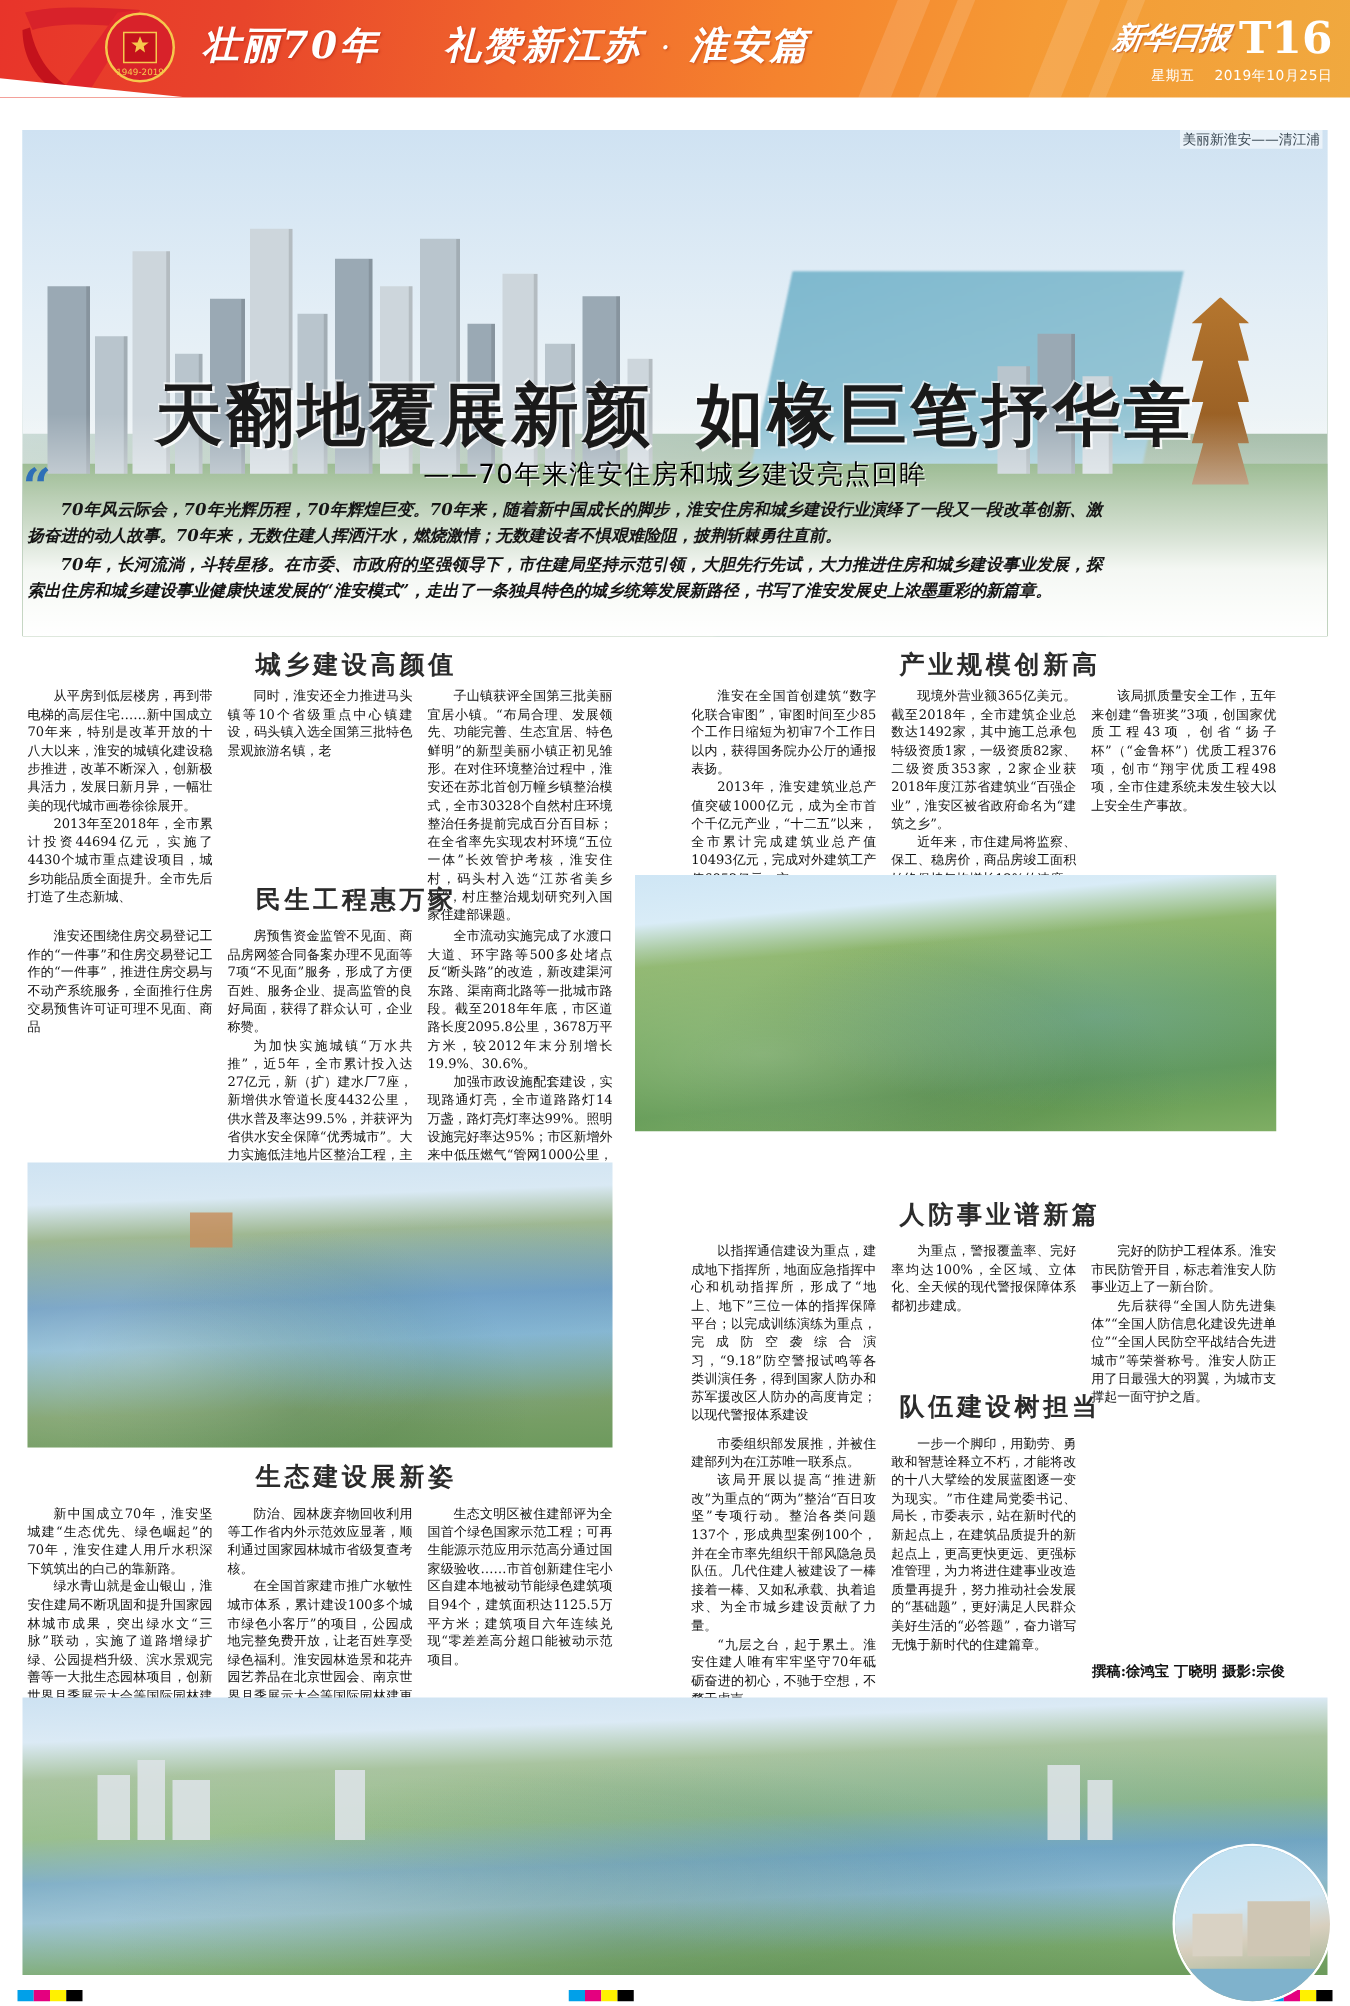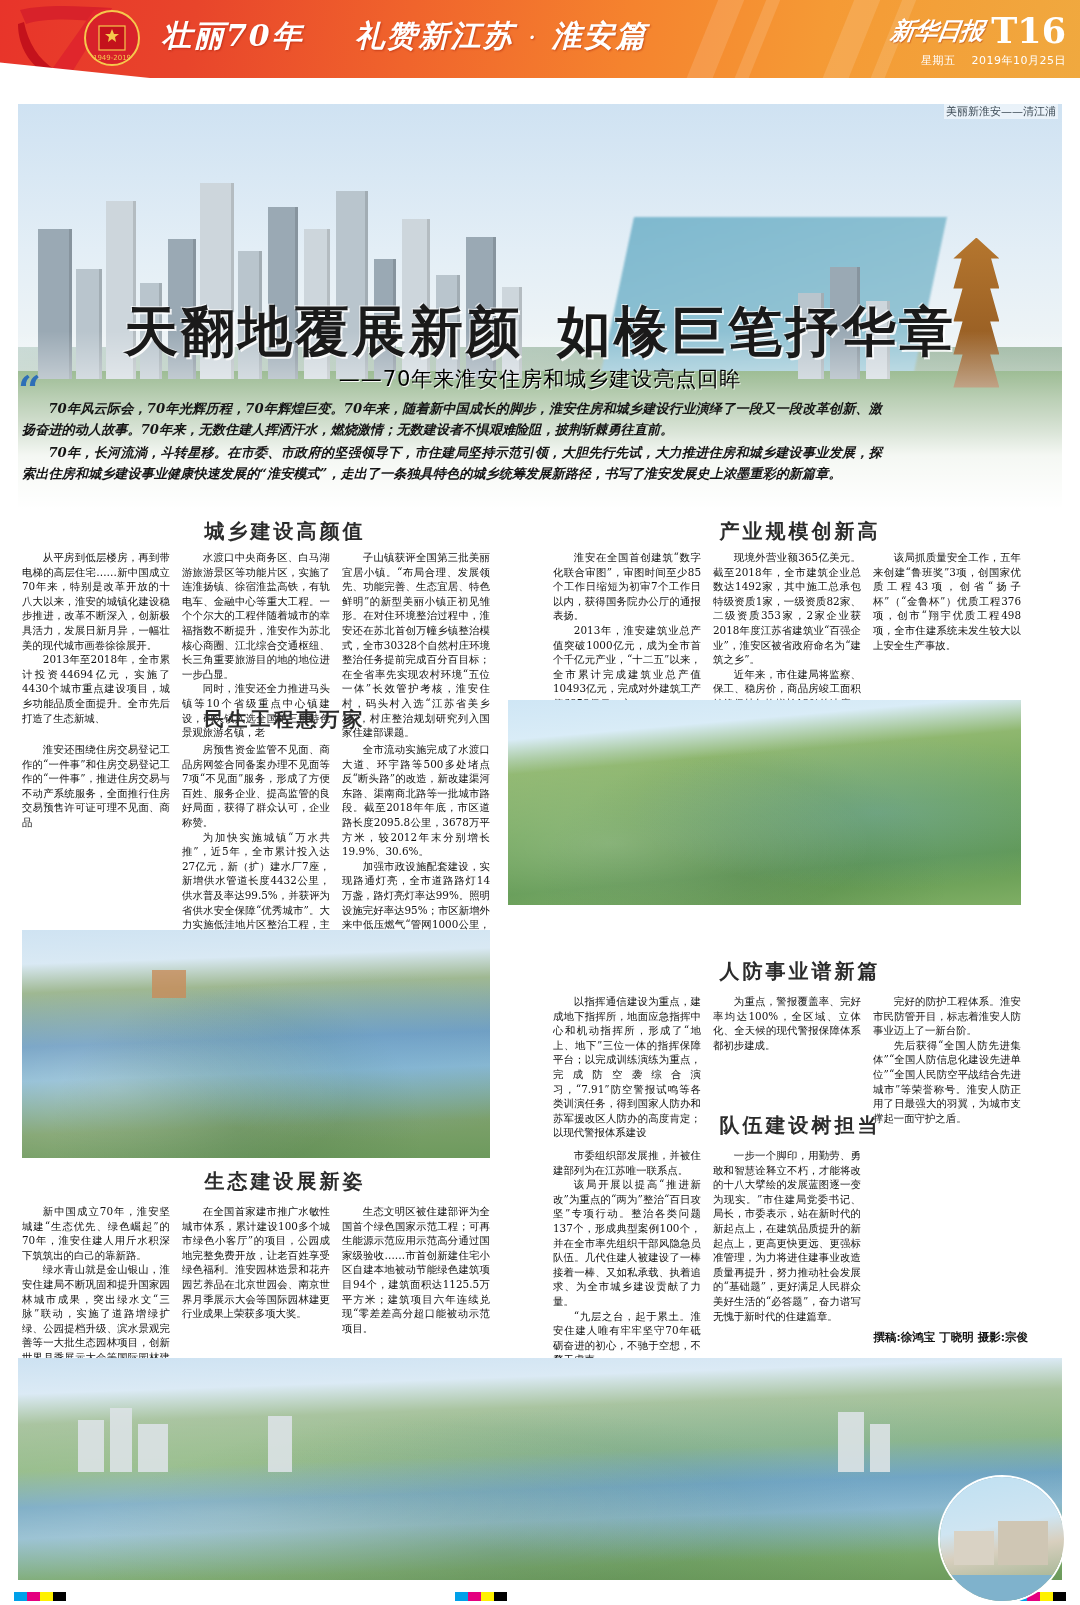--- a/index.html
+++ b/index.html
@@ -260,21 +260,20 @@
 </div>
 
 <div class="sechead" style="left:140px; top:518px; width:290px;">城乡建设高颜值</div>
 <div class="sechead" style="left:655px; top:518px; width:290px;">产业规模创新高</div>
 
 <div class="col" style="left:22px;  top:550px; width:148px;">
     <p>从平房到低层楼房，再到带电梯的高层住宅……新中国成立70年来，特别是改革开放的十八大以来，淮安的城镇化建设稳步推进，改革不断深入，创新极具活力，发展日新月异，一幅壮美的现代城市画卷徐徐展开。</p>
     <p>2013年至2018年，全市累计投资44694亿元，实施了4430个城市重点建设项目，城乡功能品质全面提升。全市先后打造了生态新城、</p>
   </div>
 <div class="col" style="left:182px; top:550px; width:148px;">
-    <p>水渡口中央商务区、白马湖游旅游景区等功能片区，实施了连淮扬镇、徐宿淮盐高铁，有轨电车、金融中心等重大工程。一个个尔大的工程伴随着城市的幸福指数不断提升，淮安作为苏北核心商圈、江北综合交通枢纽、长三角重要旅游目的地的地位进一步凸显。</p>
     <p>同时，淮安还全力推进马头镇等10个省级重点中心镇建设，码头镇入选全国第三批特色景观旅游名镇，老</p>
   </div>
 <div class="col" style="left:342px; top:550px; width:148px;">
     <p>子山镇获评全国第三批美丽宜居小镇。“布局合理、发展领先、功能完善、生态宜居、特色鲜明”的新型美丽小镇正初见雏形。在对住环境整治过程中，淮安还在苏北首创万幢乡镇整治模式，全市30328个自然村庄环境整治任务提前完成百分百目标；在全省率先实现农村环境“五位一体”长效管护考核，淮安住村，码头村入选“江苏省美乡村”，村庄整治规划研究列入国家住建部课题。</p>
   </div>
 <div class="col" style="left:553px; top:550px; width:148px;">
     <p>淮安在全国首创建筑“数字化联合审图”，审图时间至少85个工作日缩短为初审7个工作日以内，获得国务院办公厅的通报表扬。</p>
     <p>2013年，淮安建筑业总产值突破1000亿元，成为全市首个千亿元产业，“十二五”以来，全市累计完成建筑业总产值10493亿元，完成对外建筑工产值6852亿元，实</p>
   </div>
 <div class="col" style="left:713px; top:550px; width:148px;">
@@ -298,21 +297,21 @@
     <p>加强市政设施配套建设，实现路通灯亮，全市道路路灯14万盏，路灯亮灯率达99%。照明设施完好率达95%；市区新增外来中低压燃气“管网1000公里，全市燃气管网达2816公里，天然气用户超过2亿方，发展燃气用户达41万户，燃气普及率达99.94%。</p>
   </div>
 
 <div class="photo ph-park" style="left:508px; top:700px; width:513px; height:205px;">
   <div class="ph-noise"></div>
 
 </div>
 
 <div class="sechead" style="left:655px; top:958px; width:290px;">人防事业谱新篇</div>
 <div class="col" style="left:553px; top:994px; width:148px;">
-    <p>以指挥通信建设为重点，建成地下指挥所，地面应急指挥中心和机动指挥所，形成了“地上、地下”三位一体的指挥保障平台；以完成训练演练为重点，完成防空袭综合演习，“7.91”防空警报试鸣等各类训演任务，得到国家人防办和苏军援改区人防办的高度肯定；以现代警报体系建设</p>
+    <p>以指挥通信建设为重点，建成地下指挥所，地面应急指挥中心和机动指挥所，形成了“地上、地下”三位一体的指挥保障平台；以完成训练演练为重点，完成防空袭综合演习，“9.18”防空警报试鸣等各类训演任务，得到国家人防办和苏军援改区人防办的高度肯定；以现代警报体系建设</p>
   </div>
 <div class="col" style="left:713px; top:994px; width:148px;">
     <p>为重点，警报覆盖率、完好率均达100%，全区域、立体化、全天候的现代警报保障体系都初步建成。</p>
   </div>
 <div class="col" style="left:873px; top:994px; width:148px;">
     <p>完好的防护工程体系。淮安市民防管开目，标志着淮安人防事业迈上了一新台阶。</p>
     <p>先后获得“全国人防先进集体”“全国人防信息化建设先进单位”“全国人民防空平战结合先进城市”等荣誉称号。淮安人防正用了日最强大的羽翼，为城市支撑起一面守护之盾。</p>
   </div>
 
 <div class="photo ph-canal" style="left:22px; top:930px; width:468px; height:228px;">
@@ -330,20 +329,21 @@
 <div class="col" style="left:713px; top:1148px; width:148px;">
     <p>一步一个脚印，用勤劳、勇敢和智慧诠释立不朽，才能将改的十八大擘绘的发展蓝图逐一变为现实。”市住建局党委书记、局长，市委表示，站在新时代的新起点上，在建筑品质提升的新起点上，更高更快更远、更强标准管理，为力将进住建事业改造质量再提升，努力推动社会发展的“基础题”，更好满足人民群众美好生活的“必答题”，奋力谱写无愧于新时代的住建篇章。</p>
   </div>
 
 <div class="sechead" style="left:140px; top:1168px; width:290px;">生态建设展新姿</div>
 <div class="col" style="left:22px;  top:1204px; width:148px;">
     <p>新中国成立70年，淮安坚城建“生态优先、绿色崛起”的70年，淮安住建人用斤水积深下筑筑出的白己的靠新路。</p>
     <p>绿水青山就是金山银山，淮安住建局不断巩固和提升国家园林城市成果，突出绿水文“三脉”联动，实施了道路增绿扩绿、公园提档升级、滨水景观完善等一大批生态园林项目，创新世界月季展示大会等国际园林建更行业成果上荣获多项大奖。</p>
   </div>
 <div class="col" style="left:182px; top:1204px; width:148px;">
+    <p>防治、园林废弃物回收利用等工作省内外示范效应显著，顺利通过国家园林城市省级复查考核。</p>
     <p>在全国首家建市推广水敏性城市体系，累计建设100多个城市绿色小客厅”的项目，公园成地完整免费开放，让老百姓享受绿色福利。淮安园林造景和花卉园艺养品在北京世园会、南京世界月季展示大会等国际园林建更行业成果上荣获多项大奖。</p>
   </div>
 <div class="col" style="left:342px; top:1204px; width:148px;">
     <p>生态文明区被住建部评为全国首个绿色国家示范工程；可再生能源示范应用示范高分通过国家级验收……市首创新建住宅小区自建本地被动节能绿色建筑项目94个，建筑面积达1125.5万平方米；建筑项目六年连续兑现“零差差高分超口能被动示范项目。</p>
   </div>
 
 <div class="byline">撰稿:徐鸿宝 丁晓明  摄影:宗俊</div>
 
 <div class="photo ph-bottom" style="left:18px; top:1358px; width:1044px; height:222px;">
   <div class="ph-noise"></div>

